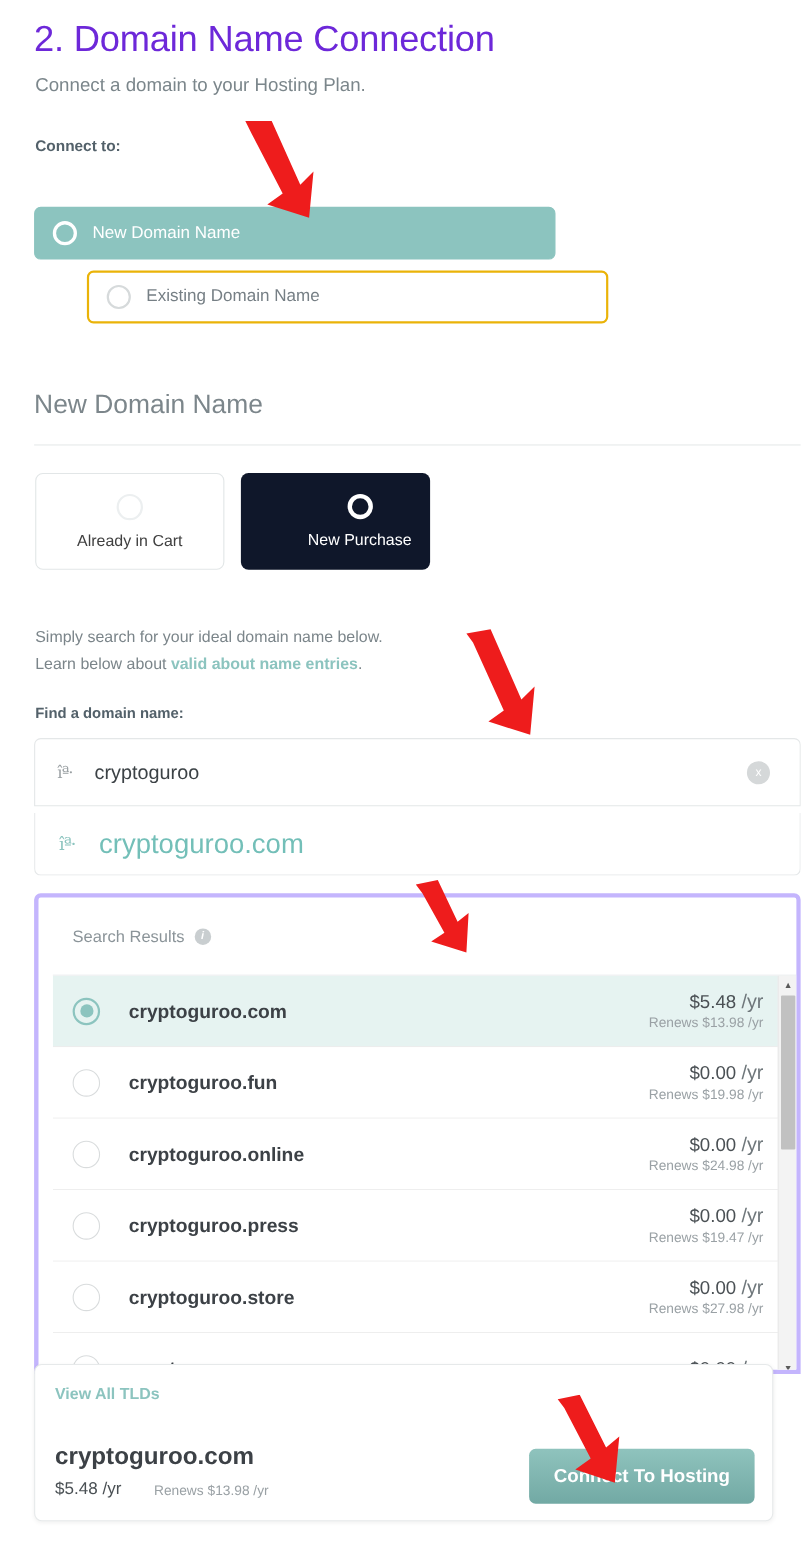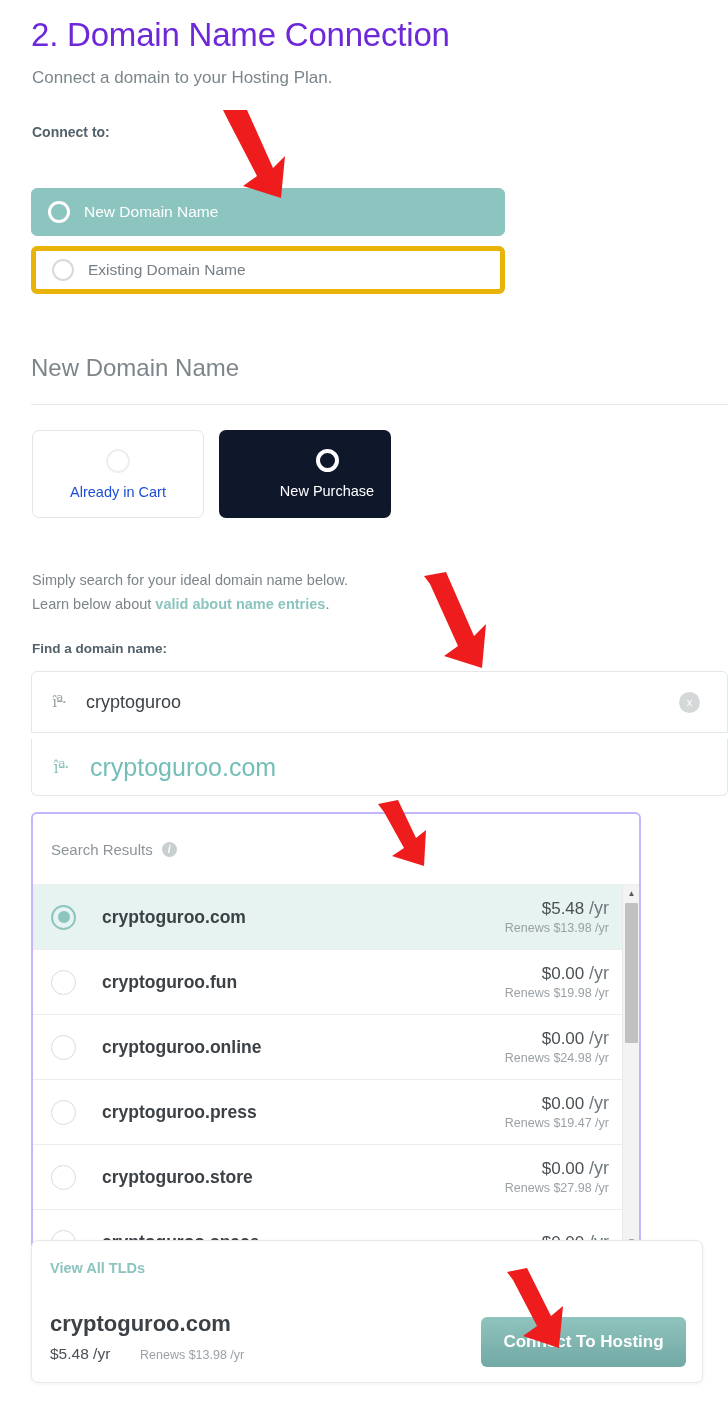--- a/index.html
+++ b/index.html
@@ -52,21 +52,22 @@
     padding-left: 16px;
   }
   .pill.selected {
     top: 188px;
     background: #8cc4bf;
     border: 1px solid #8cc4bf;
   }
   .pill.unselected {
     top: 246px;
     background: #ffffff;
-    border: 5px solid #eab308;
+    border: 2px solid #eab308;
+    margin-left: 48px;
   }
   .radio-ring {
     width: 22px; height: 22px;
     border-radius: 50%;
     border: 3px solid #ffffff;
     flex: 0 0 auto;
   }
   .radio-ring.grey {
     border: 2px solid #d6dadb;
   }
@@ -118,21 +119,21 @@
     width: 24px; height: 24px;
     border-radius: 50%;
     border: 2px solid #eceff0;
     margin-bottom: 11px;
   }
   .tog.newp .tog-ring {
     border: 4px solid #ffffff;
     width: 23px; height: 23px;
   }
   .tog-label { font-size: 14.5px; }
-  .tog.cart .tog-label { color: #1d4ed8; }
+  .tog.cart .tog-label { color: #404040; }
   .tog.newp .tog-label { color: #ffffff; }
 
   
   .helper {
     position: absolute;
     left: 32px; top: 568px;
     font-size: 14.5px;
     color: #7b858a;
     line-height: 24px;
   }
@@ -206,26 +207,27 @@
   }
   .suggest-text {
     font-size: 25px;
     color: #73bfb8;
   }
 
   
   .results-panel {
     position: absolute;
     left: 31px; top: 812px;
-    width: 610px;
+    width: 697px;
     height: 437px;
     background: #ffffff;
-    border: 2px solid #c4b5fd;
+    border: 4px solid #c4b5fd;
     border-radius: 6px 6px 0 0;
     overflow: hidden;
+    padding-left: 13px;
   }
   .results-header {
     height: 71px;
     display: flex;
     align-items: center;
     padding-left: 18px;
     border-bottom: 1px solid #eceeef;
   }
   .results-header-label {
     font-size: 15px;

